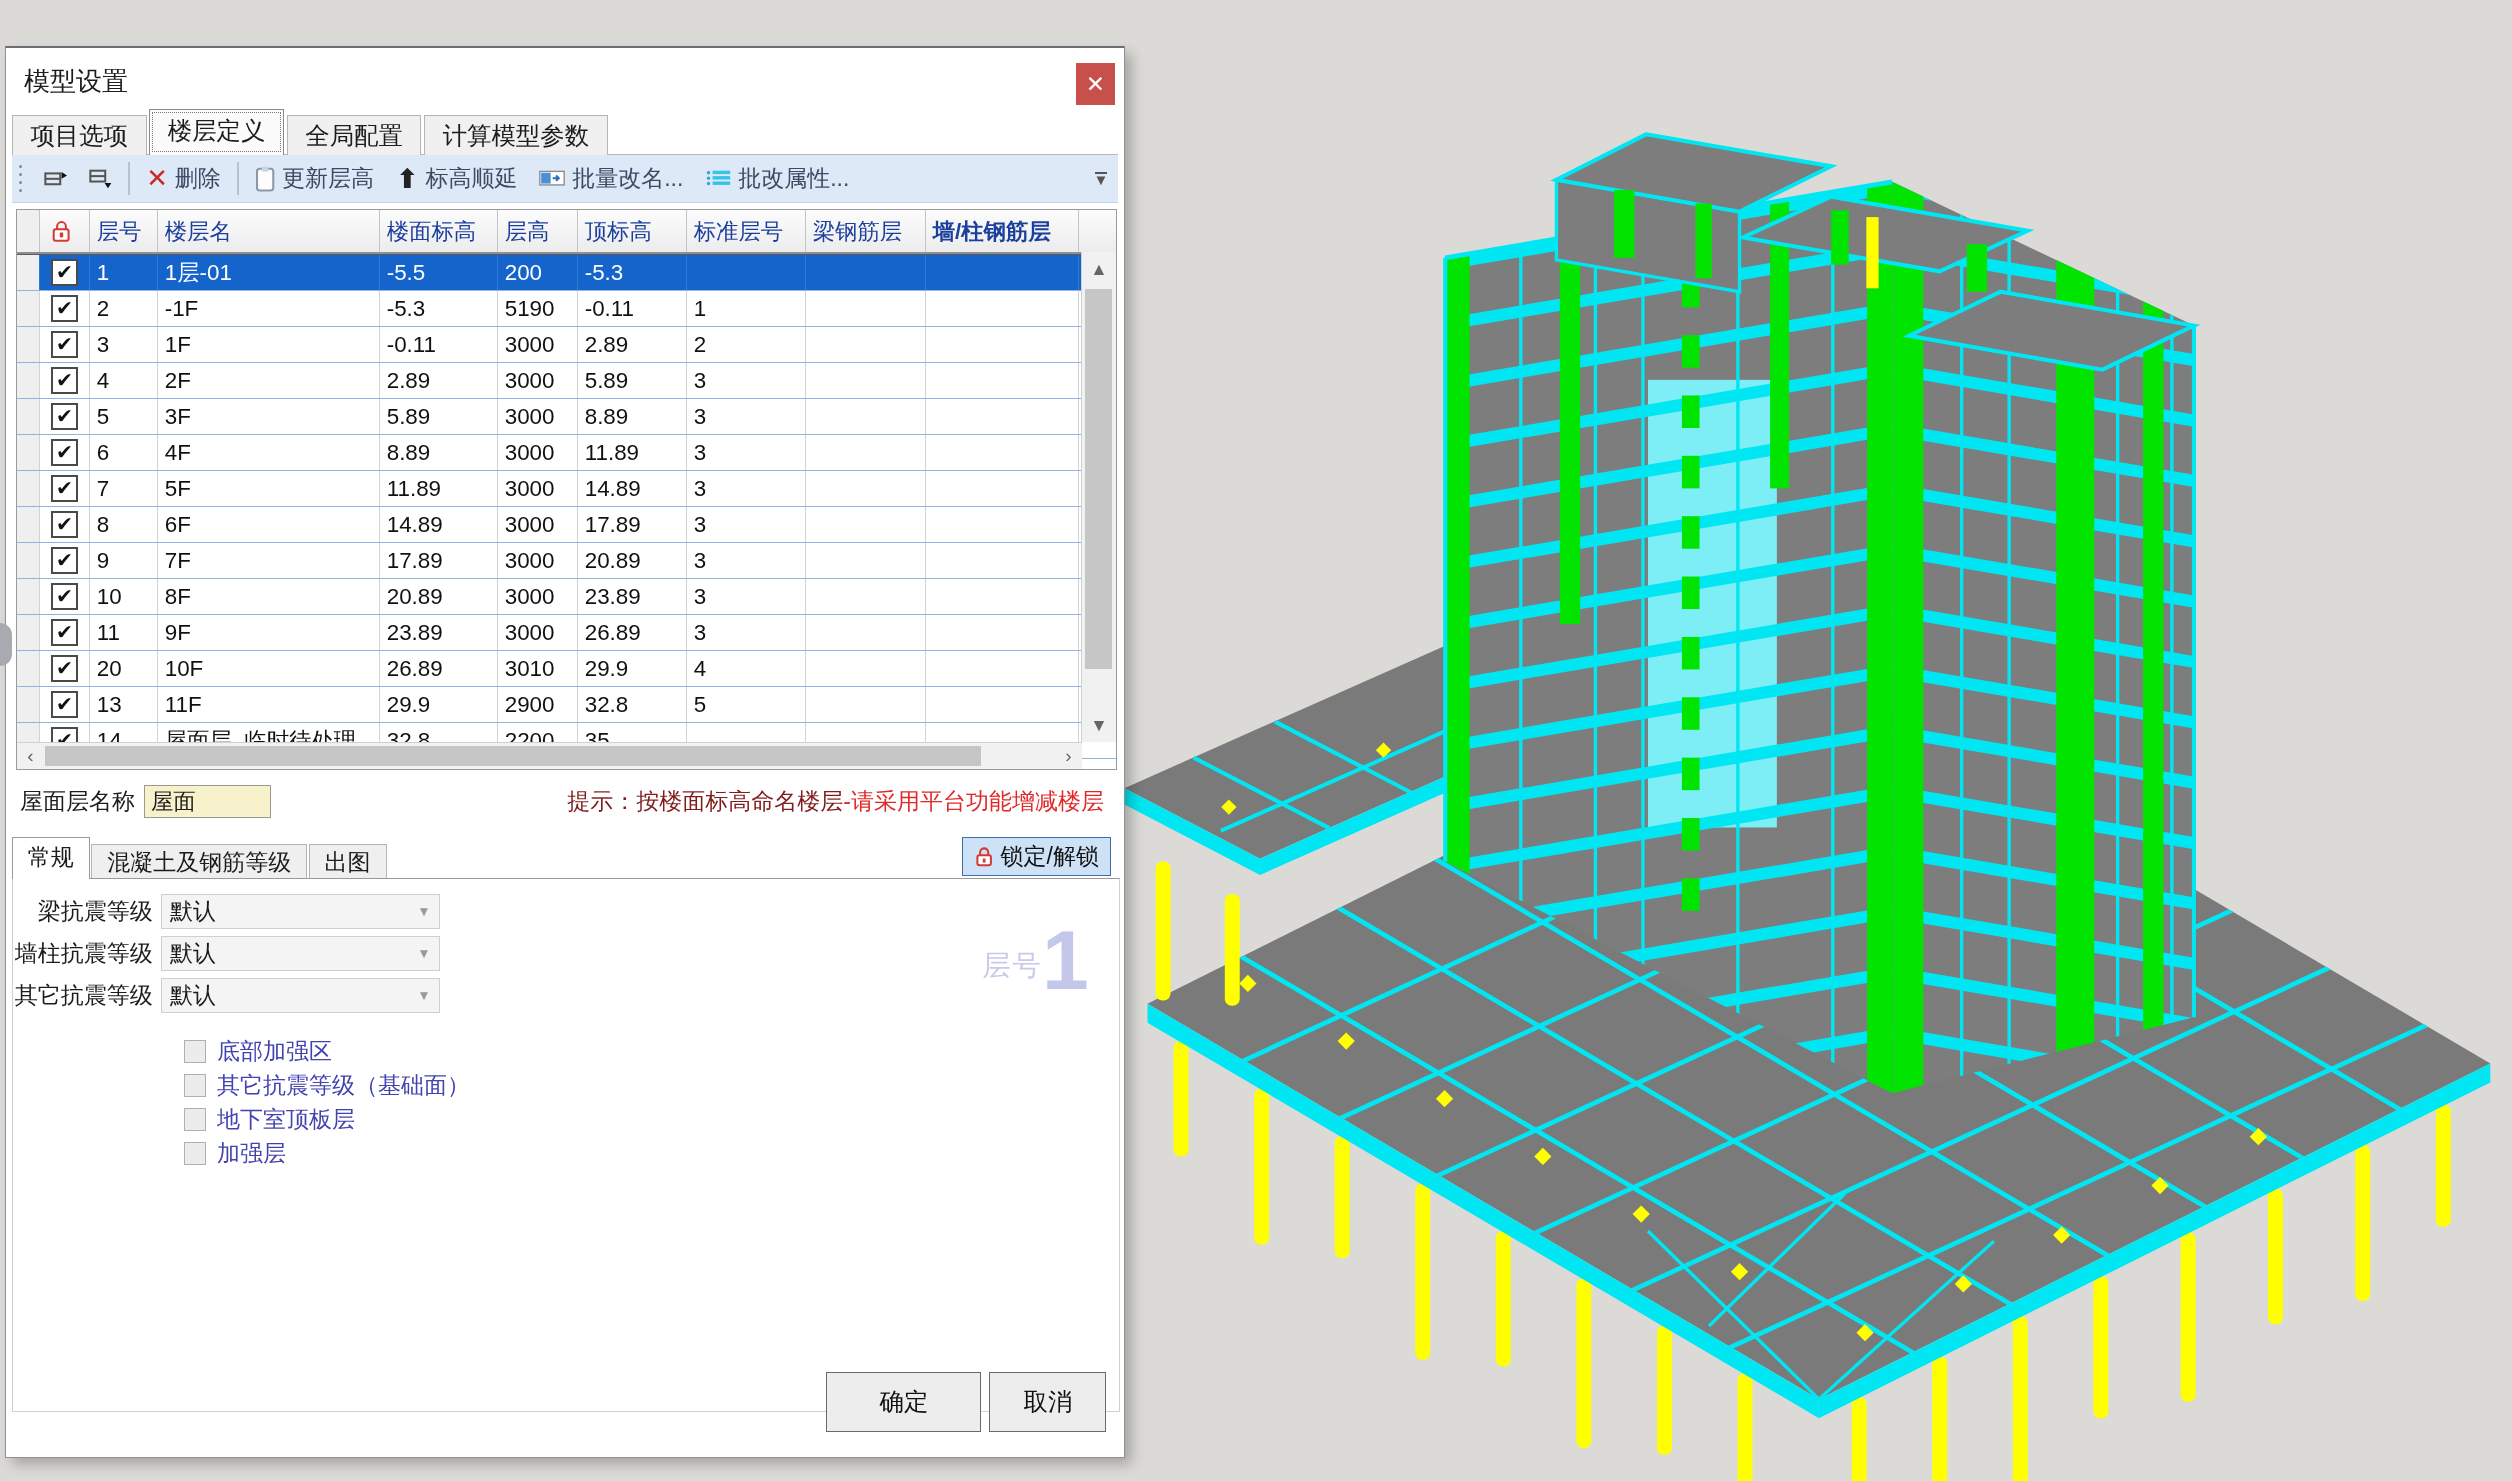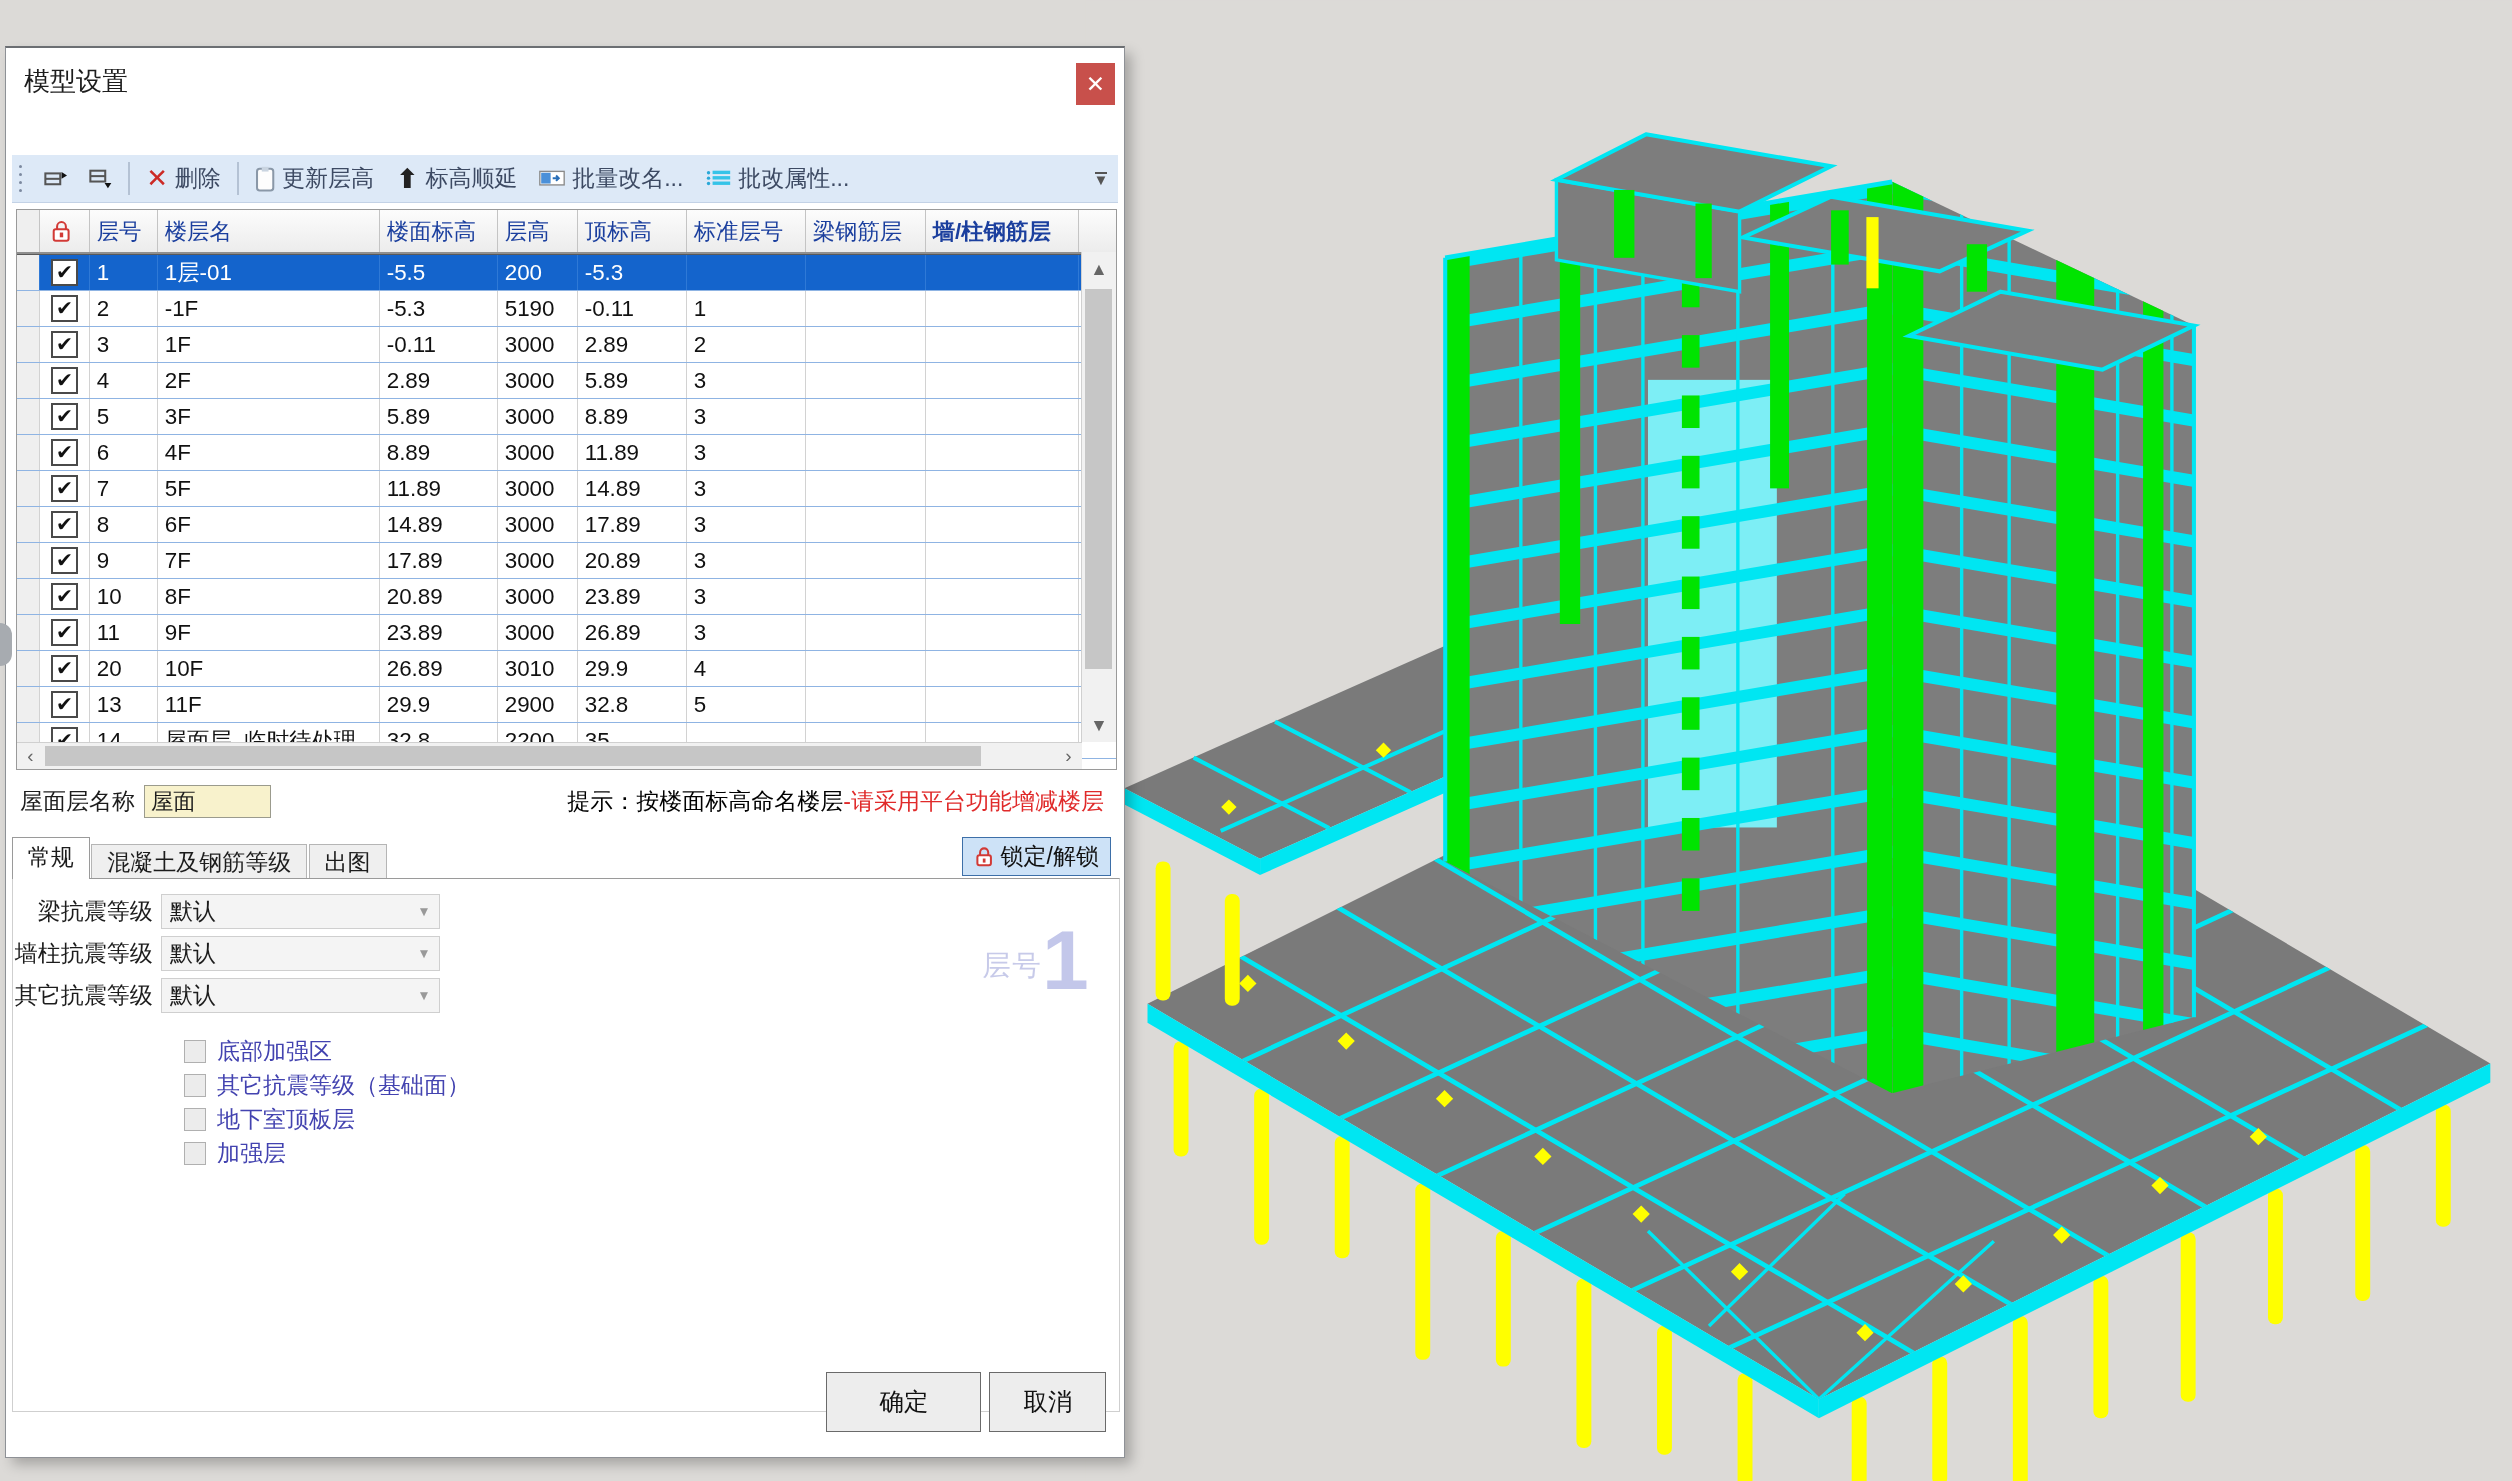--- a/index.html
+++ b/index.html
@@ -53,21 +53,21 @@
   .hscroll{position:absolute;left:0;bottom:0;width:1065px;height:26px;background:#f1f1f1;border-top:0.7px solid #d0d0d0;}
   .hthumb{position:absolute;left:28.5px;top:2.7px;width:936px;height:20.3px;background:#c6c6c6;}
   .harrow{position:absolute;top:0;width:27px;height:26px;color:#666;font-size:19px;display:flex;align-items:center;justify-content:center;}
 
   
   .roofrow{position:absolute;left:9.5px;top:734px;width:1099px;height:38px;display:flex;align-items:center;text-align:right;}
   .rooflabel{font-size:23px;color:#1c1c1c;margin-left:4.1px;}
   .roofinput{margin-left:9.5px;width:114px;height:31px;background:#f8f2cc;border:1.4px solid #9b9b8d;font-size:22.4px;
              padding:0 5.4px;color:#1c1c1c;display:flex;align-items:center;}
   .hint{margin-left:auto;margin-right:11px;font-size:23px;}
-  .hint .b{color:#000000;}
+  .hint .b{color:#7f1d1d;}
   .hint .r{color:#e02a2a;}
 
   
   .subtabstrip{position:absolute;left:5.4px;top:789px;width:1106px;height:42px;}
   .subtab{position:relative;display:inline-block;height:35px;line-height:35px;padding:0 15px;margin-right:1.4px;font-size:23px;
           background:#efefef;border:1.4px solid #b5b5b5;border-bottom:none;top:5.4px;color:#1c1c1c;}
   .subtab.selected{background:#ffffff;top:0;height:41px;line-height:38px;border-color:#9a9a9a;z-index:2;}
   .lockbtn{position:absolute;right:6.8px;top:0px;height:37px;padding:0 11px;background:#cde2f7;border:1.4px solid #3d6fa8;
            display:flex;align-items:center;gap:6.8px;font-size:23px;color:#111;}
 
@@ -250,20 +250,21 @@
 
   <div class="edge-handle"></div>
 
   <div class="dialog">
 
     <div class="titlebar">
       <span class="title">模型设置</span>
       <div class="close-btn">✕</div>
     </div>
 
+    <div class="tabstrip" id="tabstrip"><span class="tab">项目选项</span><span class="tab selected">楼层定义</span><span class="tab">全局配置</span><span class="tab">计算模型参数</span></div>
 
     <div class="toolbar">
       <span class="grip">
           <i></i>
           <i></i>
           <i></i>
           <i></i>
         </span>
       <span class="tb-btn">
         <svg width="23" height="20.3" viewBox="0 0 34 30">

